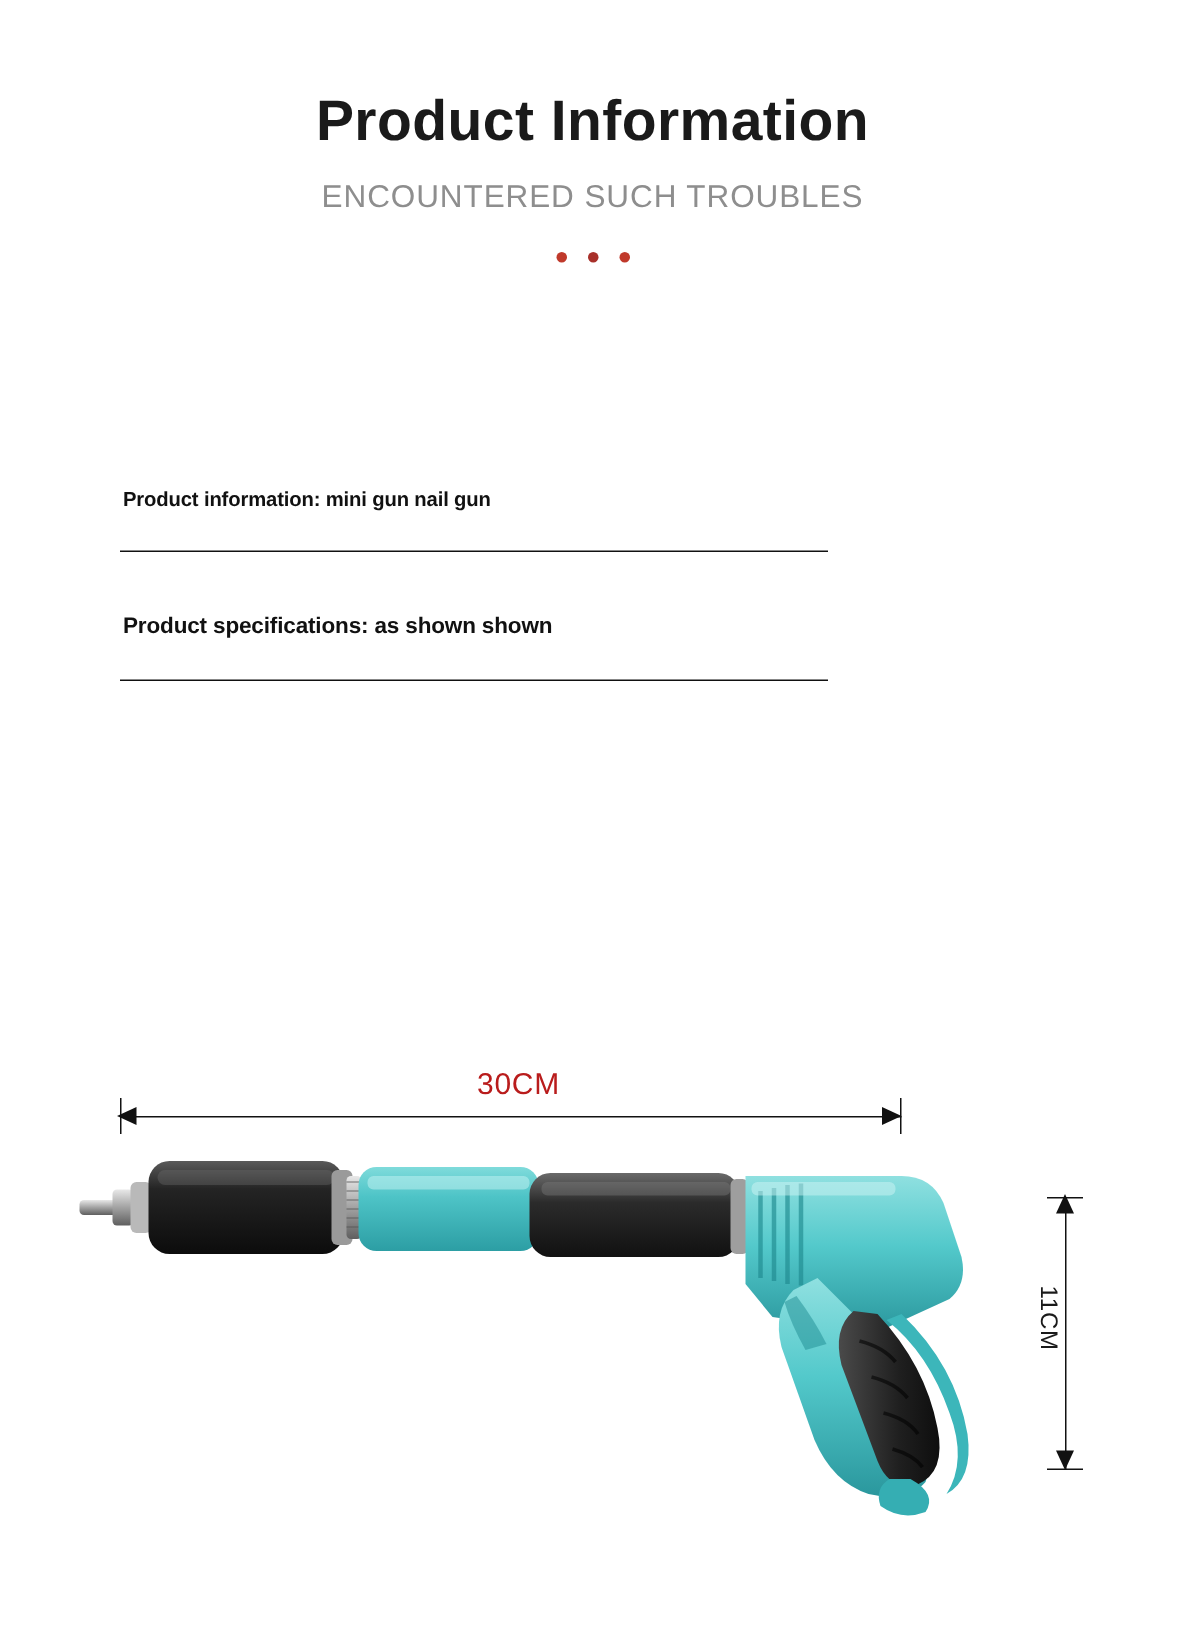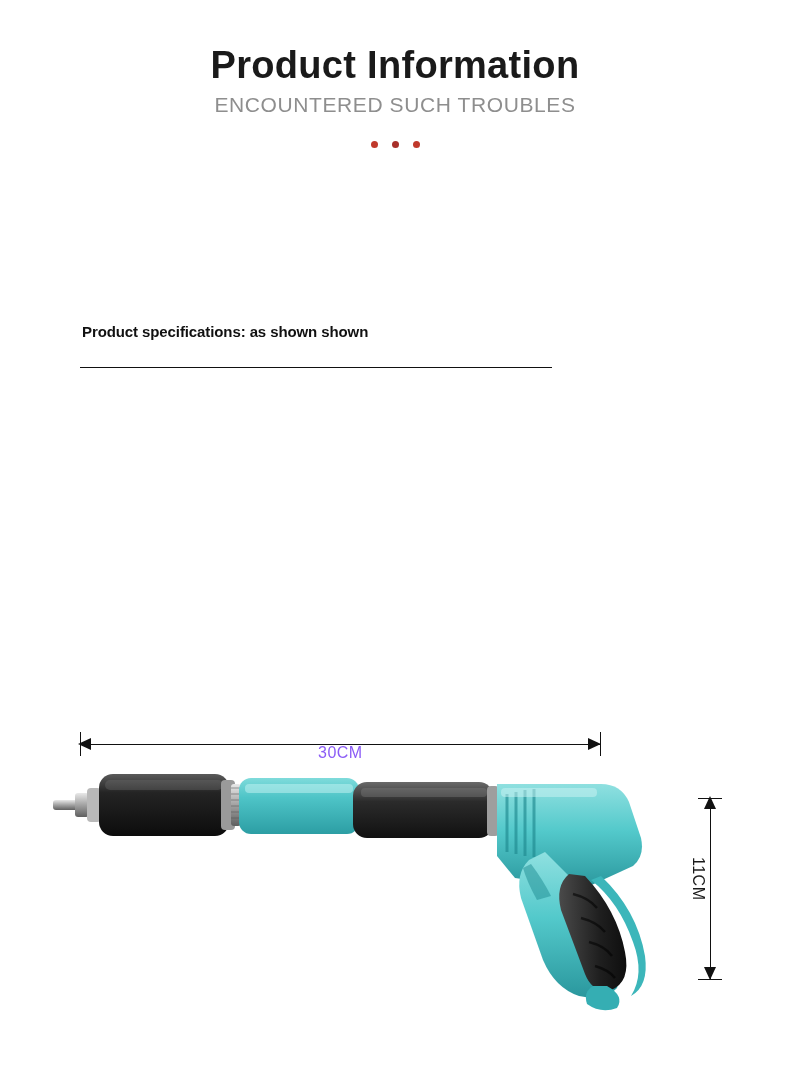--- a/index.html
+++ b/index.html
@@ -20,21 +20,21 @@
     width: 100%;
     text-align: center;
     padding-top: 44px;
   }
   .title {
     font-size: 38px;
     font-weight: bold;
     color: #1a1a1a;
     letter-spacing: 0.3px;
     line-height: 1.15;
-    margin: 0;
+    margin: 16px;
   }
   .subtitle {
     margin-top: 5px;
     font-size: 21px;
     color: #8e8e8e;
     letter-spacing: 0.6px;
     font-weight: 400;
   }
   .dots {
     margin-top: 24px;
@@ -81,23 +81,23 @@
     bottom: 0;
     width: 472px;
     height: 1px;
     background: #111111;
   }
 
   
   .dim-h-label {
     position: absolute;
     left: 318px;
-    top: 744px;
-    font-size: 16px;
-    color: #8b5cf6;
+    top: 712px;
+    font-size: 20px;
+    color: #b91c1c;
     letter-spacing: 0.5px;
   }
   .dim-h-line {
     position: absolute;
     left: 80px;
     top: 744px;
     width: 521px;
     height: 1px;
     background: #111;
   }
@@ -201,20 +201,24 @@
   <div class="subtitle">ENCOUNTERED SUCH TROUBLES</div>
   <div class="dots">
     <span class="dot"></span>
     <span class="dot mid"></span>
     <span class="dot"></span>
   </div>
 </div>
 
 <div class="specs">
 
+  <div class="spec-row">
+    <div class="spec-text">Product information: mini gun nail gun</div>
+    <div class="spec-rule"></div>
+  </div>
 
 
   <div class="spec-row">
     <div class="spec-text big">Product specifications: as shown shown</div>
     <div class="spec-rule"></div>
   </div>
 
 
 </div>
 

